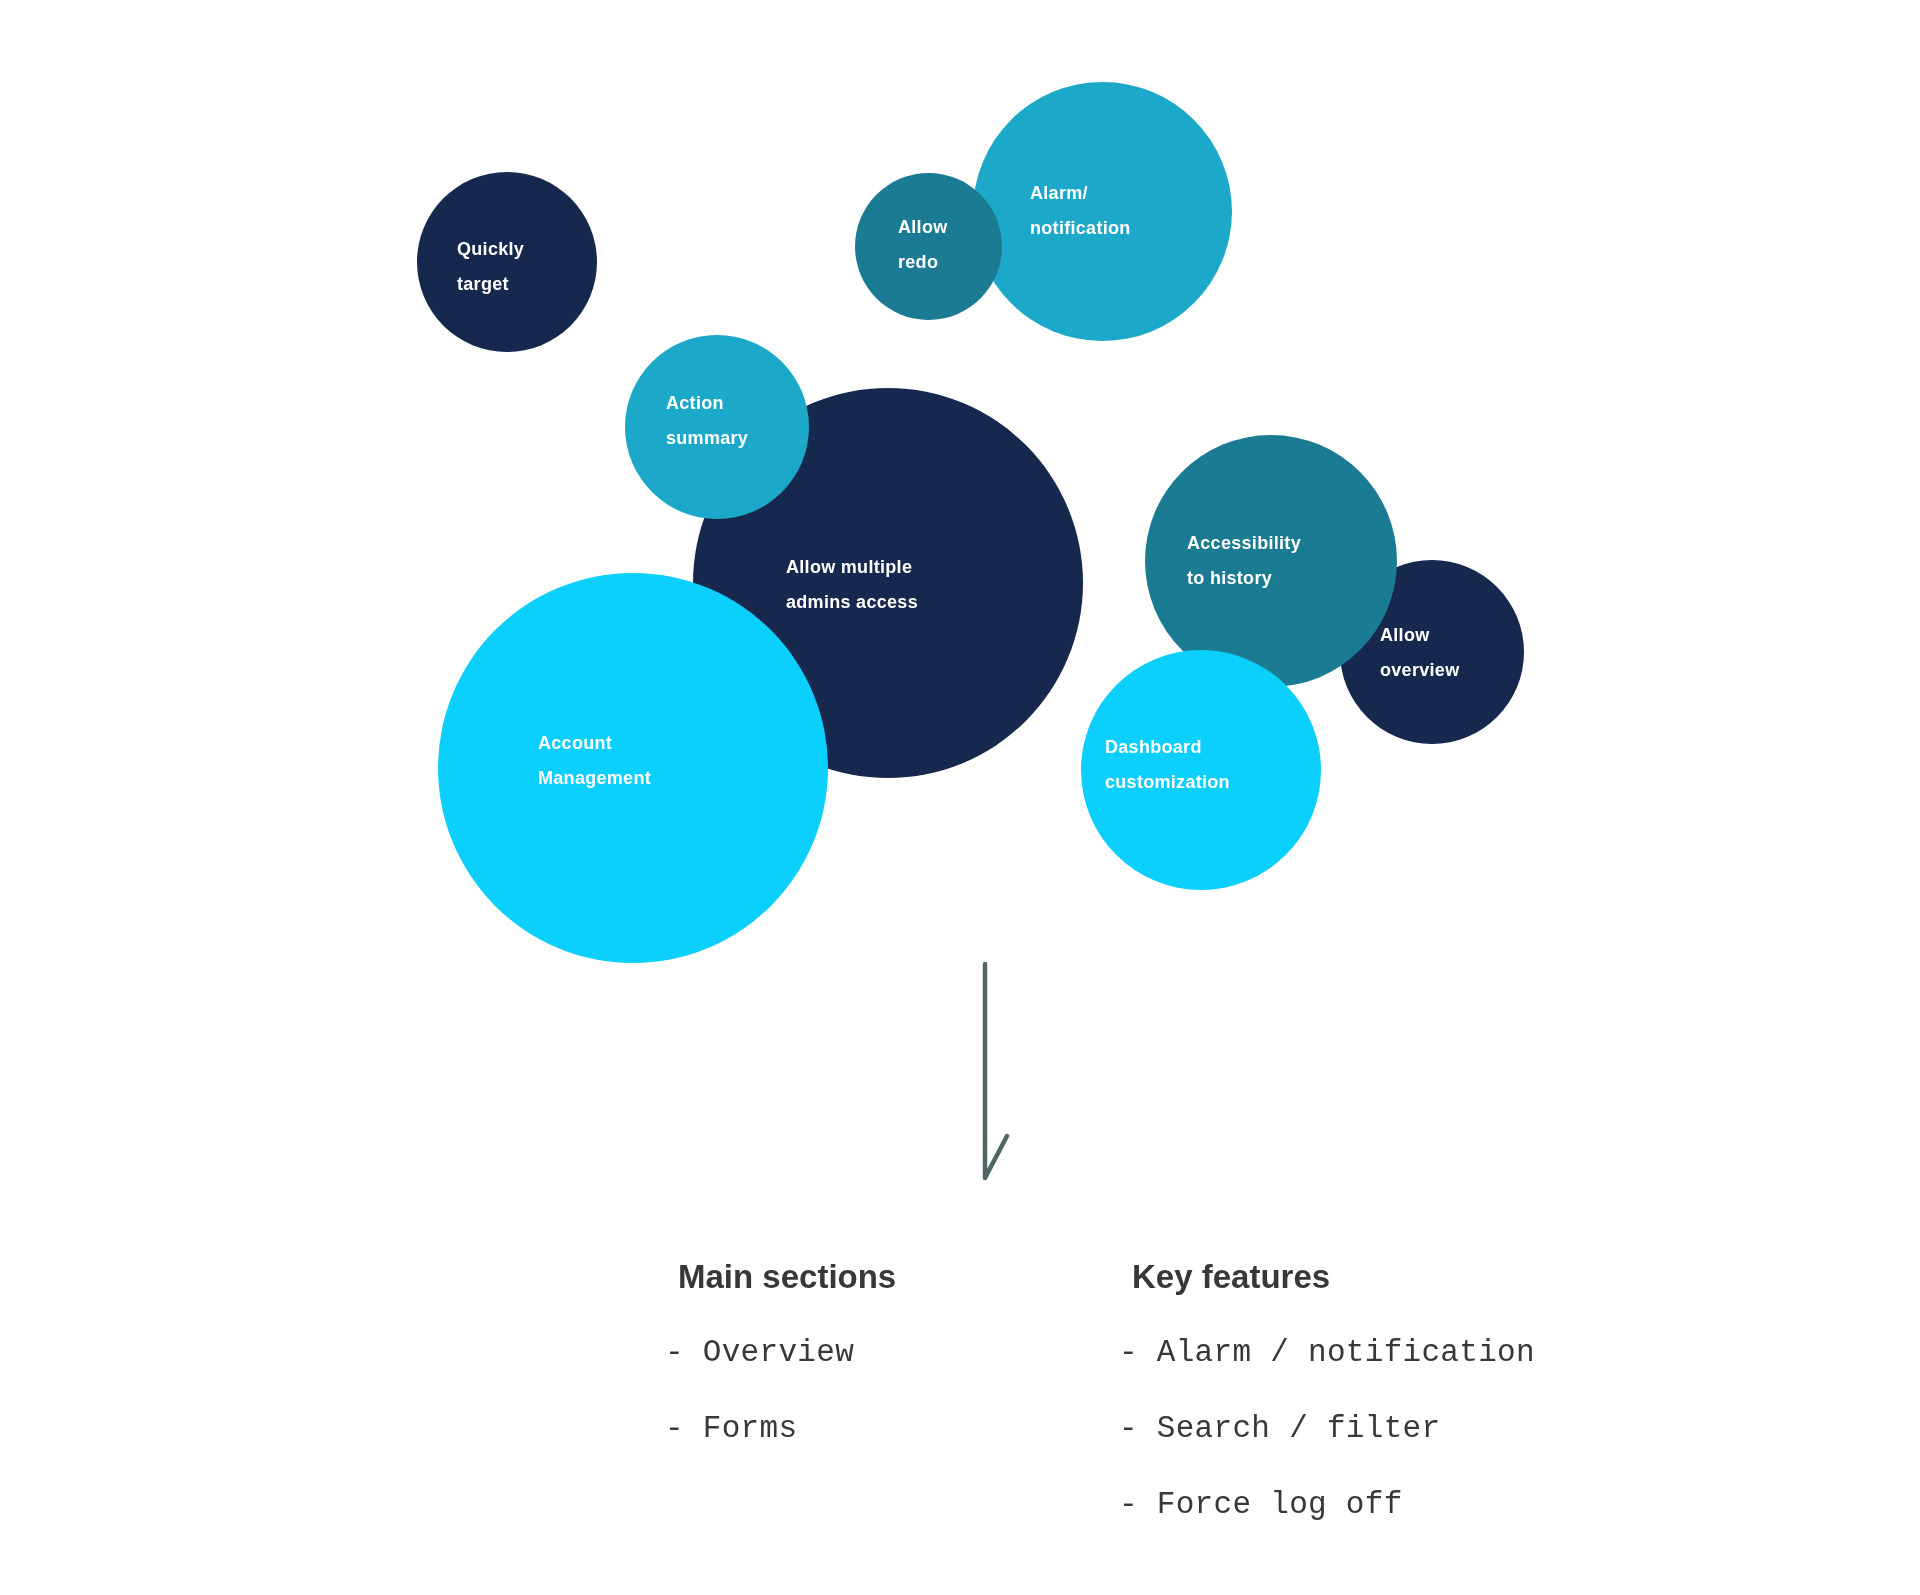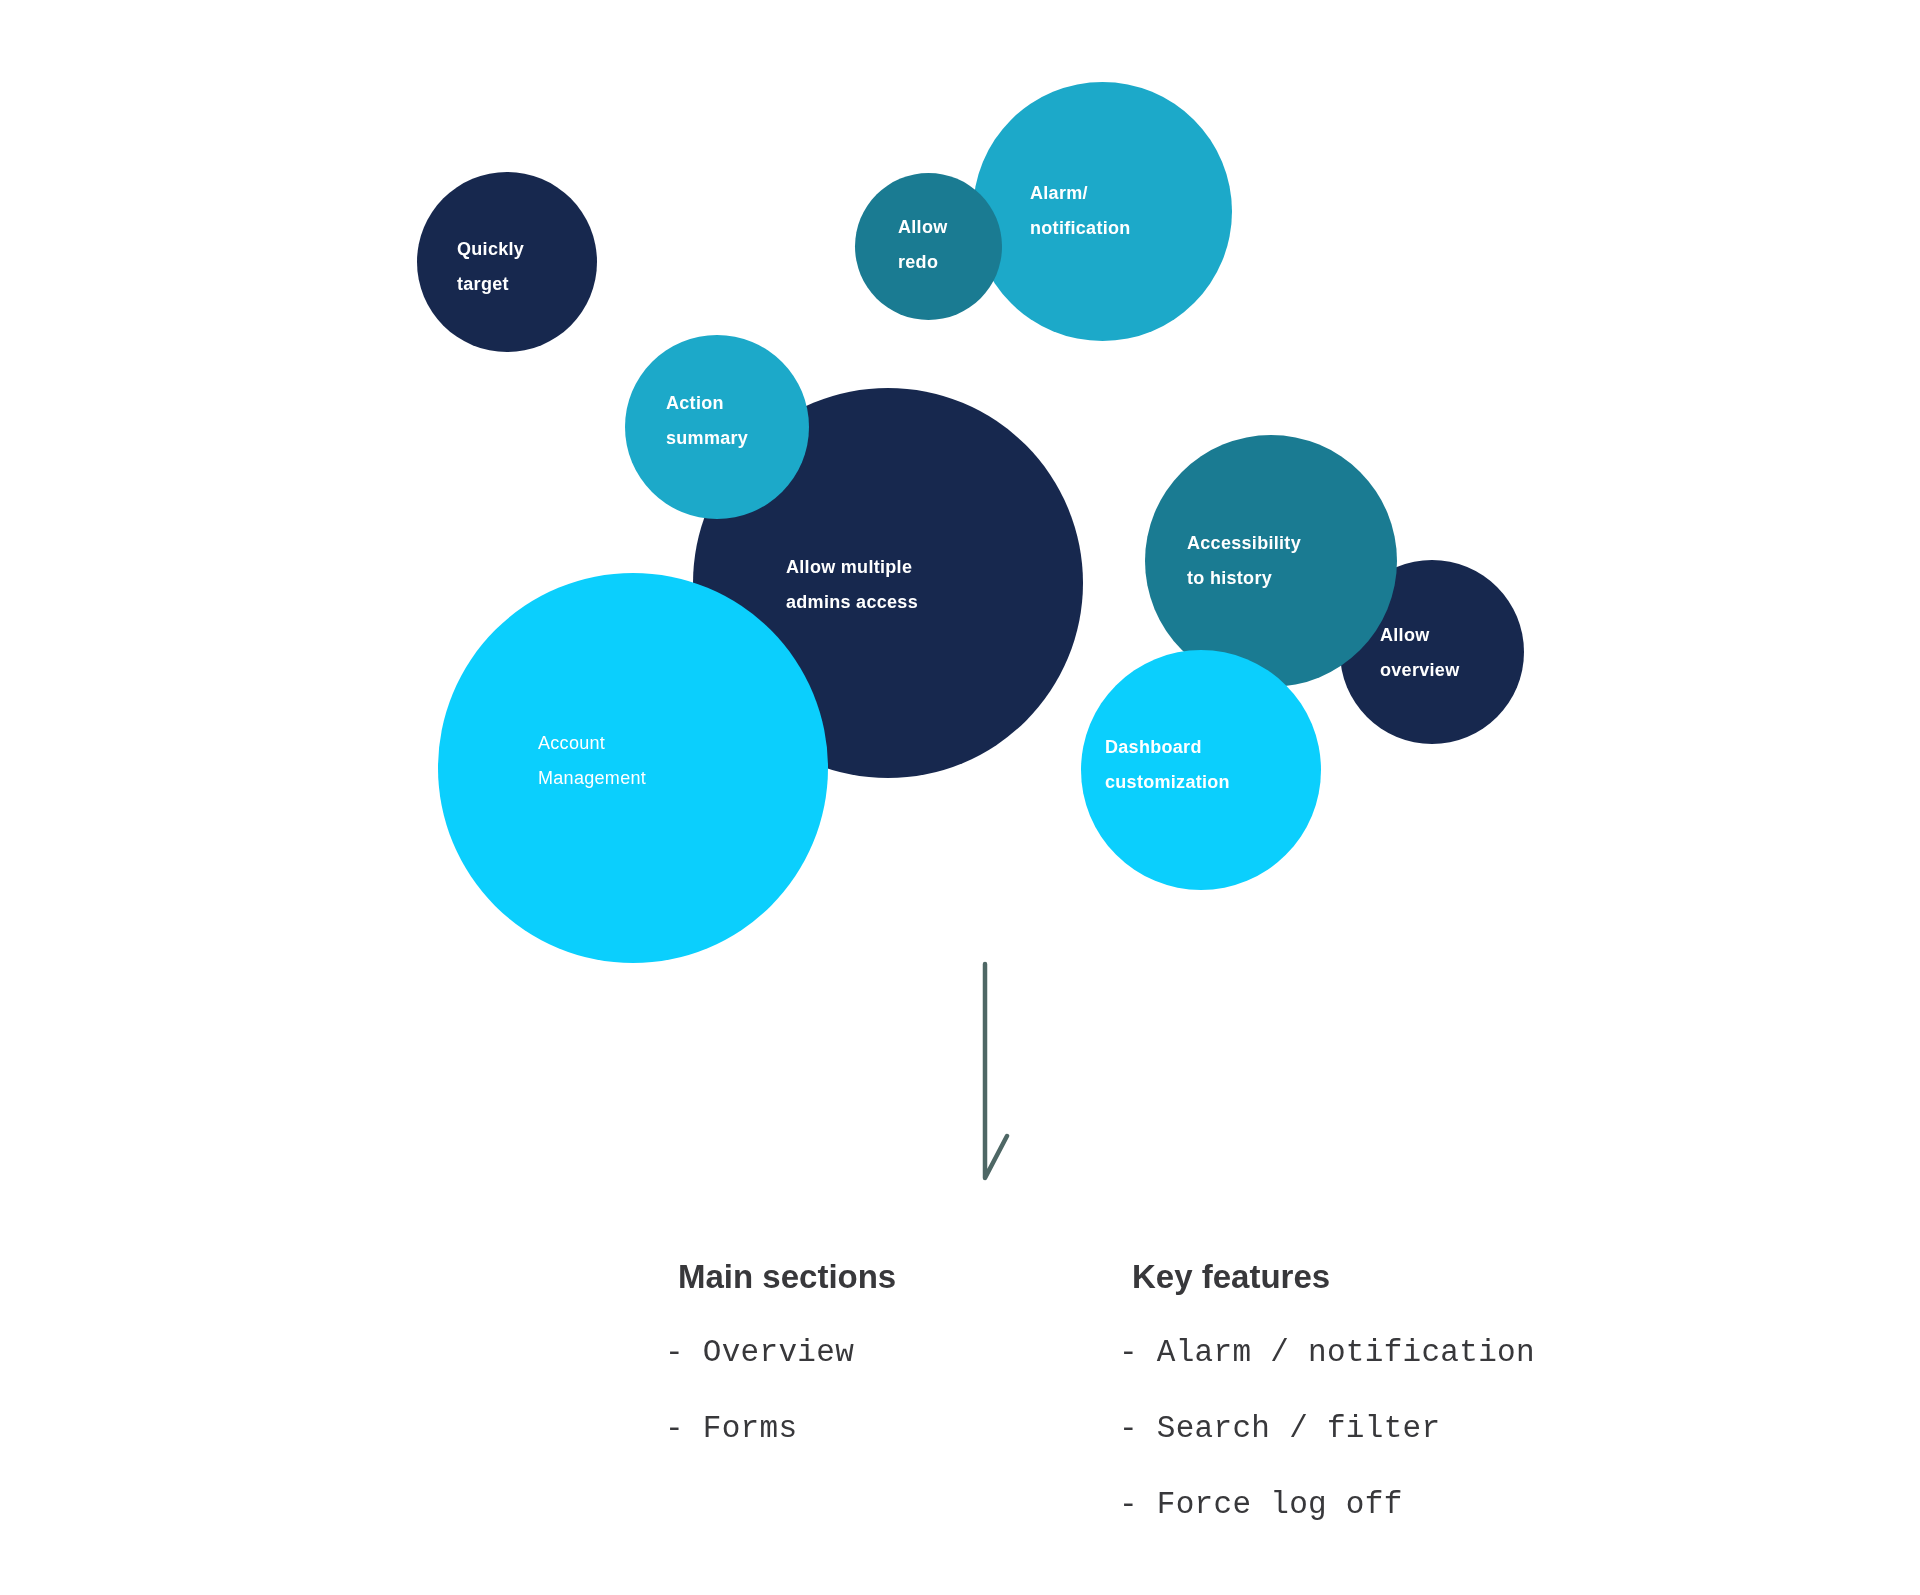--- a/index.html
+++ b/index.html
@@ -40,21 +40,21 @@
   <span>redo</span>
 </div>
 <div class="label" style="left:786px;top:550px;">
   <span>Allow multiple</span>
   <span>admins access</span>
 </div>
 <div class="label" style="left:666px;top:386px;">
   <span>Action</span>
   <span>summary</span>
 </div>
-<div class="label" style="left:538px;top:726px;font-weight:400;">
+<div class="label" style="left:538px;top:726px;font-weight:700;">
   <span>Account</span>
   <span>Management</span>
 </div>
 <div class="label" style="left:1380px;top:618px;">
   <span>Allow</span>
   <span>overview</span>
 </div>
 <div class="label" style="left:1187px;top:526px;">
   <span>Accessibility</span>
   <span>to history</span>

